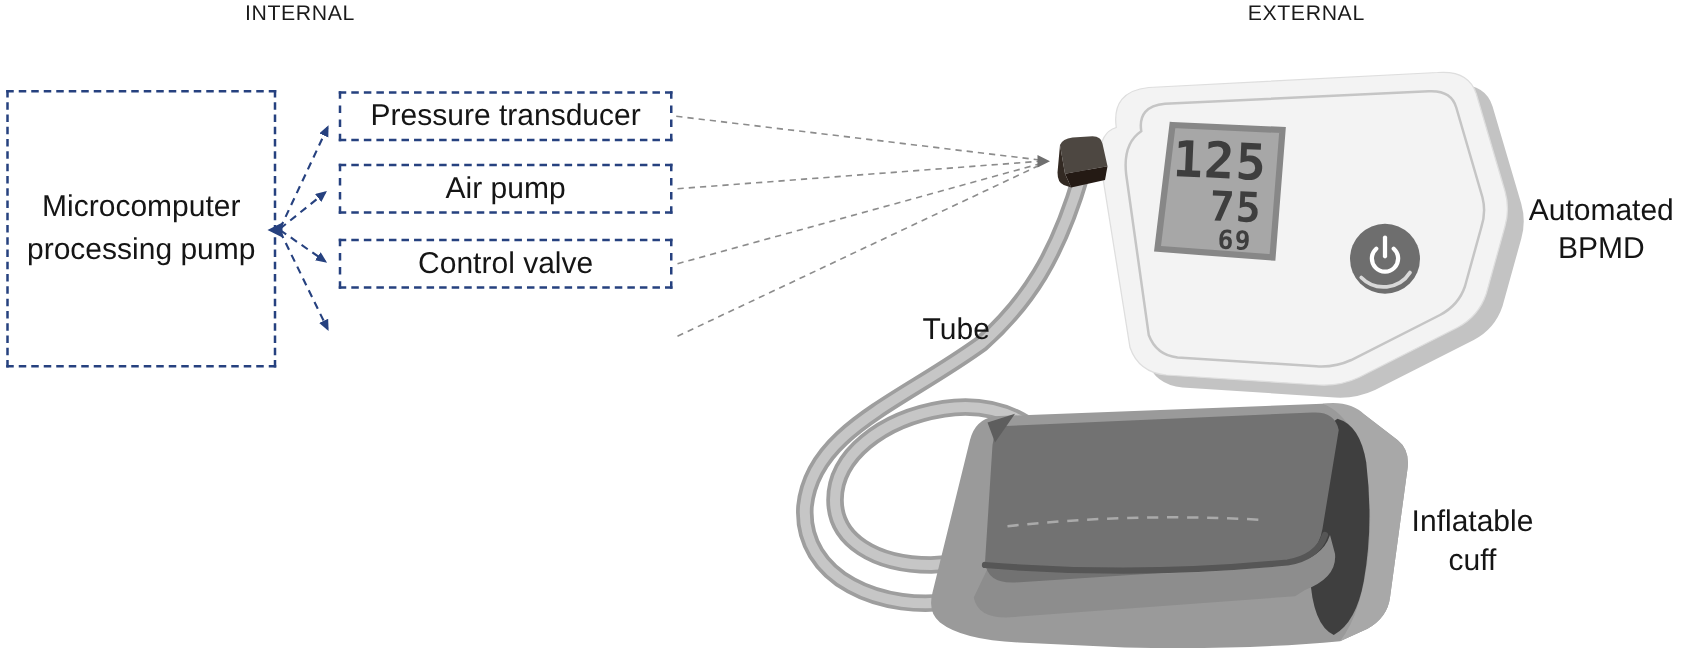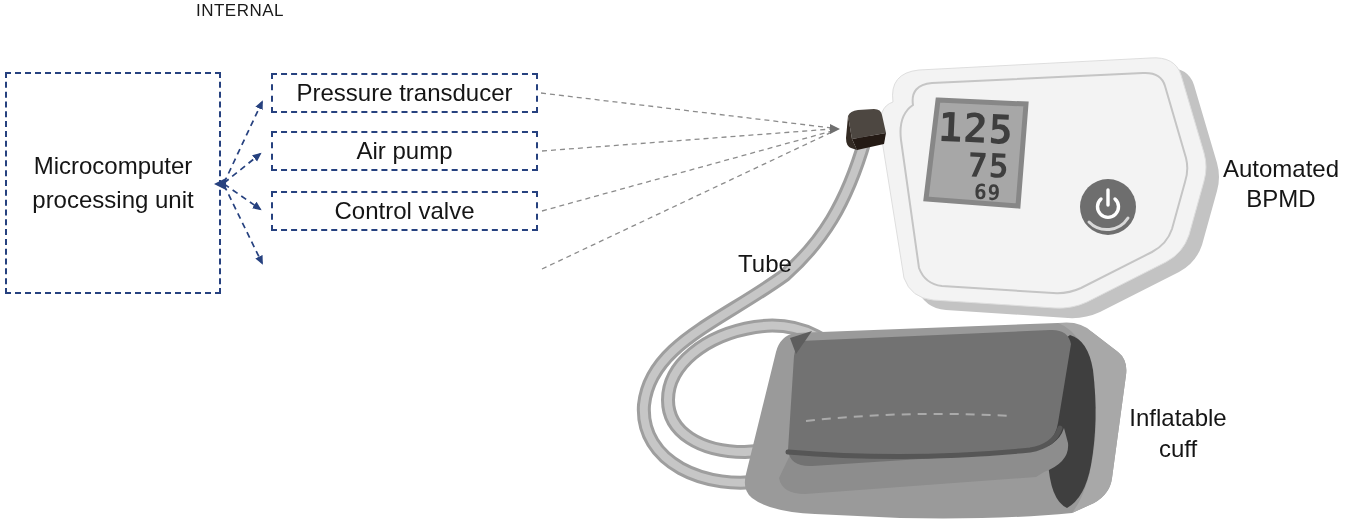--- a/index.html
+++ b/index.html
@@ -122,23 +122,24 @@
 
       <g>
         <path d="M 848,116 Q 850,111 858,110 L 874,109 Q 881,109 882,115 L 886,133 L 852,139 Z" fill="#4d4741"></path>
         <path d="M 852,139 L 886,133 L 884,144 L 857,150 Z" fill="#241a14"></path>
         <path d="M 848,116 L 852,139 L 857,150 L 851,148 Q 846,146 846,138 Z" fill="#332a23"></path>
       </g>
     </g>
   </svg>
 
   <div class="hdr internal">INTERNAL</div>
+  <div class="hdr external">EXTERNAL</div>
 
   <div class="dashedbox mpu">
-    <span>Microcomputer processing unit</span>
+    <span>Microcomputer processing pump</span>
   </div>
 
   <div class="dashedbox comp c0">
     <span>Pressure transducer</span>
   </div>
   <div class="dashedbox comp c1">
     <span>Air pump</span>
   </div>
   <div class="dashedbox comp c2">
     <span>Control valve</span>

